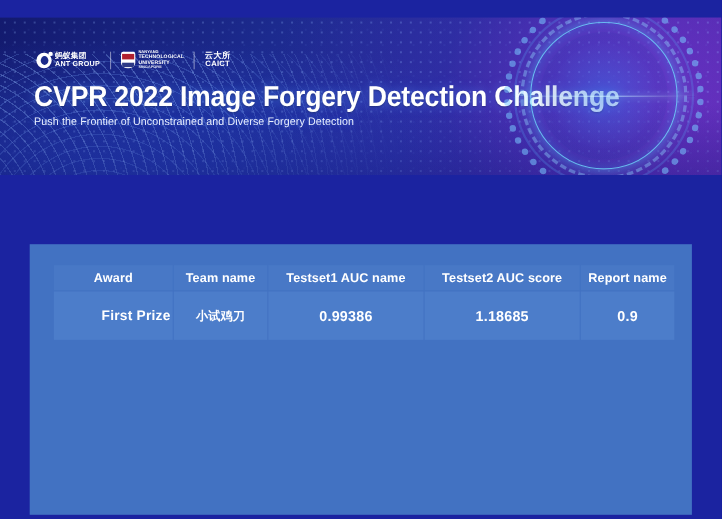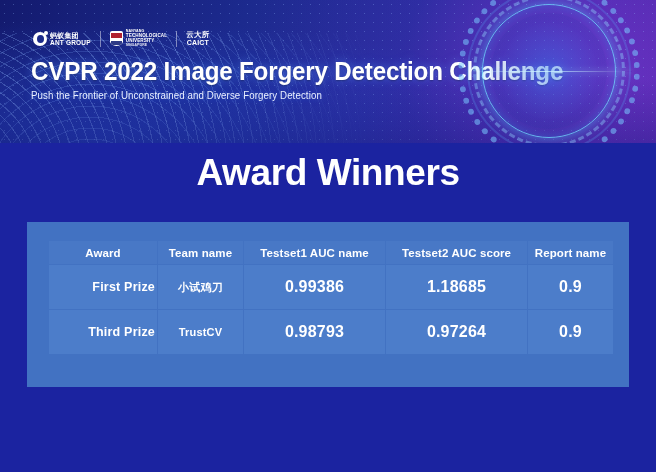--- a/index.html
+++ b/index.html
@@ -19,21 +19,21 @@
     position: relative;
     width: 656px;
     height: 472px;
     background: #1b23a0;
     overflow: hidden;
   }
 
   
   .banner {
     position: absolute;
-    left: 0; top: 0;
+    left: 0; top: 16px;
     width: 656px;
     height: 143px;
     overflow: hidden;
     background:
       radial-gradient(circle at 86% 48%, rgba(120,60,220,0.55) 0%, rgba(60,40,180,0.25) 28%, rgba(0,0,0,0) 55%),
       radial-gradient(ellipse at 15% 95%, rgba(40,70,200,0.6) 0%, rgba(0,0,0,0) 60%),
       linear-gradient(115deg, #131a6e 0%, #1c2a8e 35%, #2a2f9d 58%, #4b2aa8 80%, #6a2db5 100%);
   }
   
   .banner-dots {
@@ -319,21 +319,21 @@
     font-size: 37px;
     font-weight: bold;
     color: #ffffff;
     letter-spacing: -0.4px;
   }
 
   
   .table-panel {
     position: absolute;
     left: 27px; top: 222px;
-    width: 602px; height: 165px;
+    width: 602px; height: 246px;
     background: #4272c2;
   }
   .tbl {
     position: absolute;
     left: 21px; top: 18px;
     width: 560px;
     border-collapse: separate;
     border-spacing: 1px;
     table-layout: fixed;
   }
@@ -345,21 +345,21 @@
     border: 0;
   }
   .tbl th {
     font-size: 11.5px;
     height: 23px;
     padding: 0 2px;
     background: #4878c6;
     letter-spacing: 0.1px;
   }
   .tbl td {
-    font-size: 16px;
+    font-size: 13px;
     height: 44px;
     padding: 0 2px;
     background: #4c7dca;
     letter-spacing: 0.2px;
   }
   .tbl td.cell-award { font-size: 12.5px; text-align: right; }
   .tbl td.cell-team  { font-size: 11px; }
   .col-award  { width: 108px; }
   .col-team   { width: 85px; }
   .col-ts1    { width: 141px; }
@@ -414,21 +414,20 @@
       <div class="ring ring-outer-dots"></div>
       <div class="ring ring-tick"></div>
       <div class="ring ring-dash"></div>
       <div class="ring ring-mid"></div>
       <div class="ring ring-inner-glow"></div>
       <div class="emblem-scanline"></div>
 
     </div>
   </div>
 
-  <div class="award-heading">Award Winners</div>
 
   <div class="table-panel">
     <table class="tbl">
       <colgroup>
         <col class="col-award">
           <col class="col-team">
           <col class="col-ts1">
           <col class="col-ts2">
           <col class="col-report">
       </colgroup>
@@ -442,24 +441,17 @@
         </tr>
       </thead>
       <tbody>
         <tr>
           <td class="cell-award">First Prize</td>
           <td class="cell-team">小试鸡刀</td>
           <td>0.99386</td>
           <td>1.18685</td>
           <td>0.9</td>
         </tr>
-        <tr>
-          <td class="cell-award">Third Prize</td>
-          <td class="cell-team">TrustCV</td>
-          <td>0.98793</td>
-          <td>0.97264</td>
-          <td>0.9</td>
-        </tr>
       </tbody>
     </table>
   </div>
 
 </div>
 
 </body></html>

